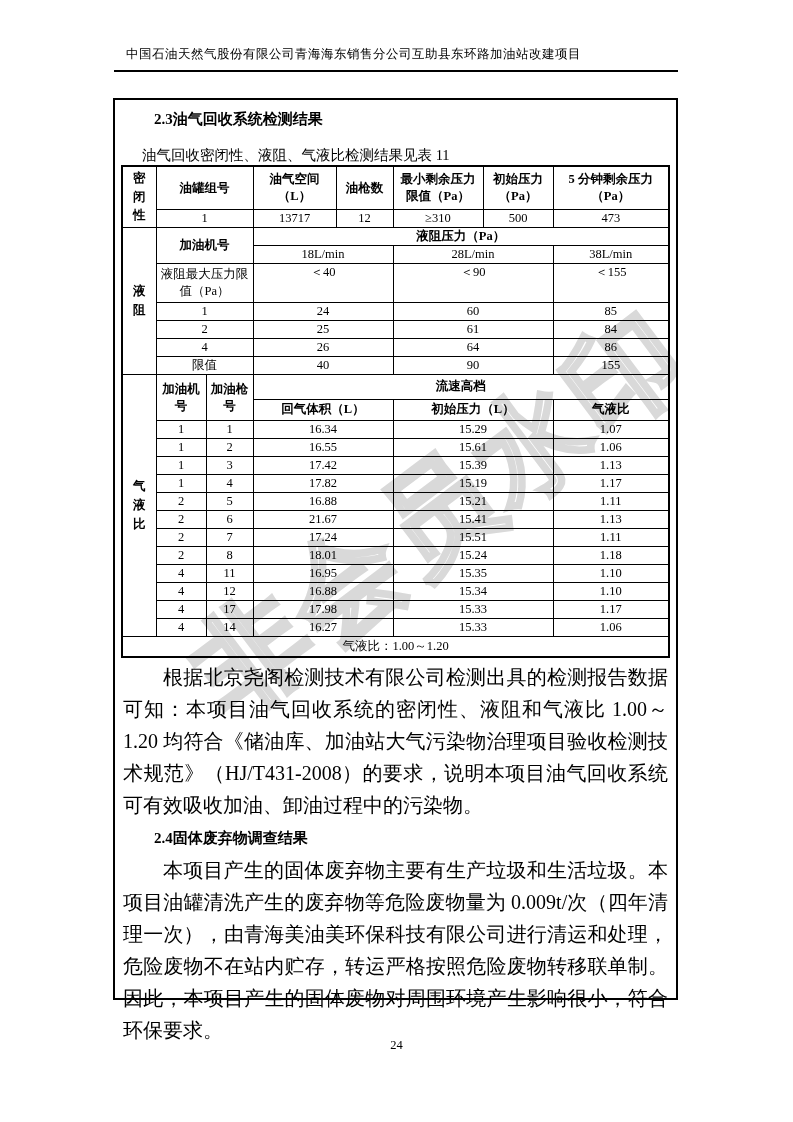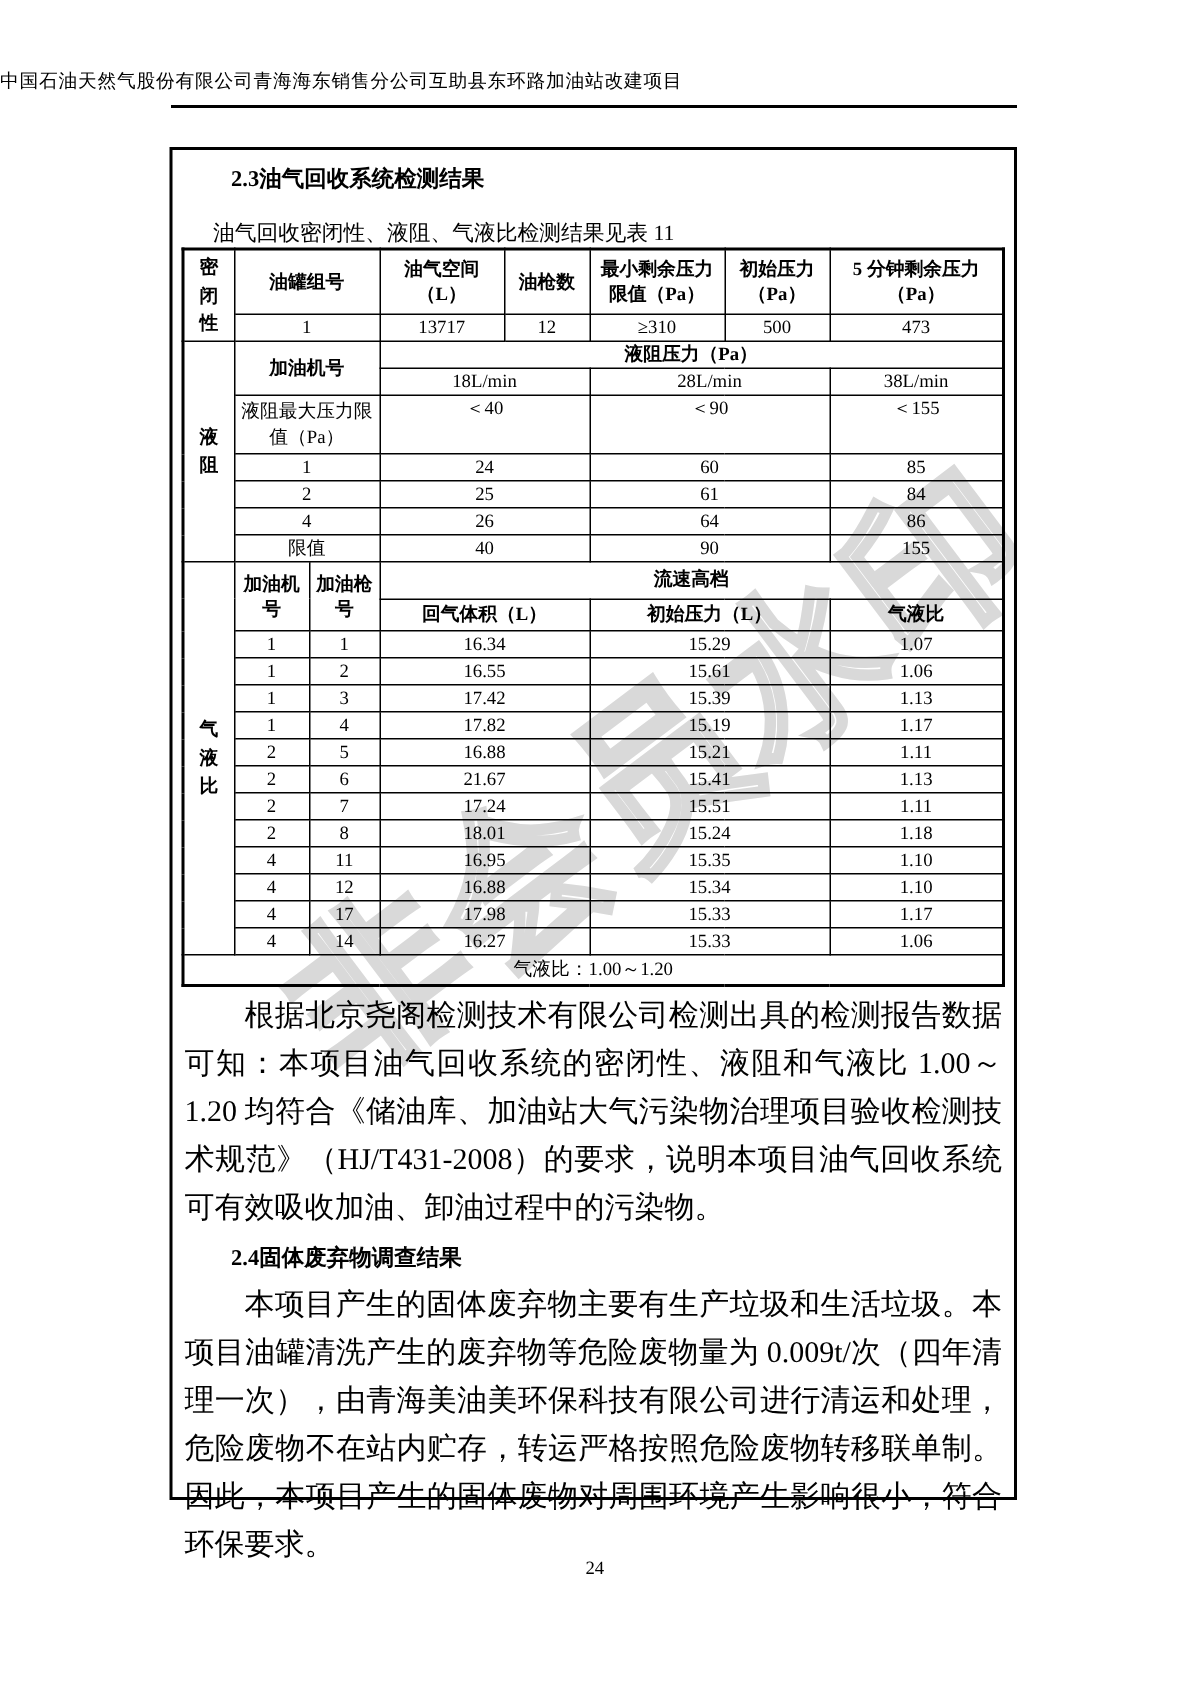--- a/index.html
+++ b/index.html
@@ -3,21 +3,21 @@
 <meta charset="utf-8">
 <style>
   html,body { margin:0; padding:0; }
   body {
     width:793px; height:1122px; position:relative; background:#ffffff;
     font-family:"Liberation Serif","DejaVu Serif",serif; color:#000;
     overflow:hidden;
   }
   .doc-header {
     position:absolute; top:46px; left:0; width:707px;
-    font-size:12.5px; letter-spacing:0.5px;
+    text-align:center; font-size:12.5px; letter-spacing:0.5px;
   }
   .header-rule {
     position:absolute; top:70px; left:114px; width:564px;
     border-top:2px solid #000; height:0;
   }
   .watermark {
     position:absolute; left:100px; top:438px; width:680px;
     text-align:center; white-space:nowrap;
     transform:rotate(-37deg);
     font-size:112px; font-weight:bold; letter-spacing:4px;

